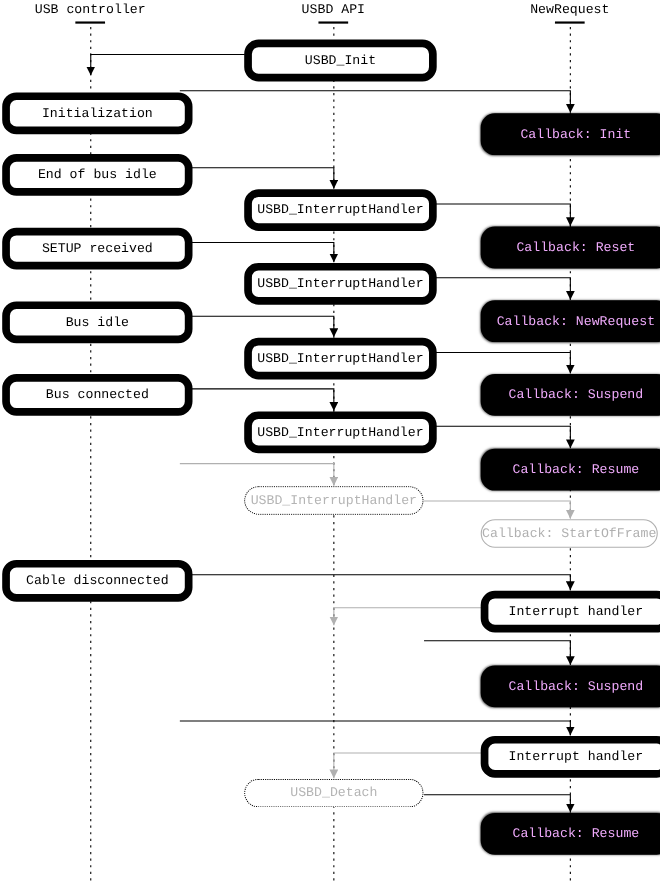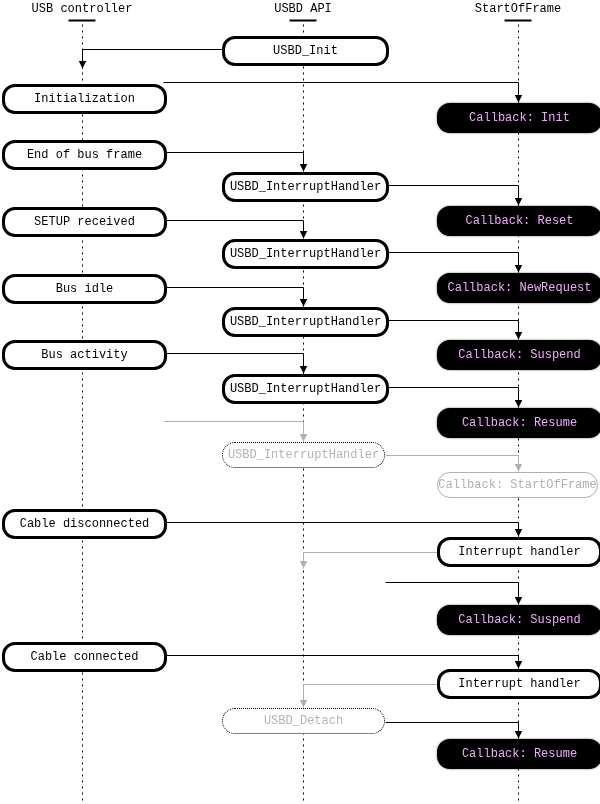--- a/index.html
+++ b/index.html
@@ -8,21 +8,21 @@
     font-family:"Liberation Mono","DejaVu Sans Mono",monospace;
     font-size:12px;color:#000;
   }
   .wires{position:absolute;left:0;top:0;z-index:1;}
   .col-title{
     position:absolute;top:2px;transform:translateX(-50%);
     white-space:nowrap;z-index:3;letter-spacing:0;
   }
   .node{
     position:absolute;height:24px;line-height:24px;z-index:2;
-    border:3px solid #000000;border-radius:13px;background:#fff;
+    border:7px solid #000000;border-radius:13px;background:#fff;
     text-align:center;white-space:nowrap;overflow:hidden;
   }
   .node.w-left{width:159px;left:2px;}
   .node.w-mid{width:161px;left:222px;}
   .node.w-right{width:159px;left:437px;}
   .node.black{
     background:#000;color:#f0abfc;border-color:#000;
     box-shadow:0 0 2px rgba(0,0,0,0.65);
   }
   .node.dotted{border:1px dotted #000;color:#b4b4b4;}
@@ -68,29 +68,28 @@
       <path d="M437,552 H303 V568" stroke="#b0b0b0" marker-end="url(#arrow-gray)"></path>
       <path d="M385,582 H518 V604" stroke="#000" marker-end="url(#arrow-black)"></path>
       <path d="M163,655 H518 V668" stroke="#000" marker-end="url(#arrow-black)"></path>
       <path d="M437,684 H303 V707" stroke="#b0b0b0" marker-end="url(#arrow-gray)"></path>
       <path d="M385,722 H518 V738" stroke="#000" marker-end="url(#arrow-black)"></path>
     </g>
   </svg>
 
   <div class="col-title" style="left:82px">USB controller</div>
   <div class="col-title" style="left:303px">USBD API</div>
-  <div class="col-title" style="left:518px">StartOfFrame</div>
+  <div class="col-title" style="left:518px">NewRequest</div>
 
   <div class="node w-left" style="top:84px">Initialization</div>
-  <div class="node w-left" style="top:140px">End of bus frame</div>
+  <div class="node w-left" style="top:140px">End of bus idle</div>
   <div class="node w-left" style="top:207px">SETUP received</div>
   <div class="node w-left" style="top:274px">Bus idle</div>
-  <div class="node w-left" style="top:340px">Bus activity</div>
+  <div class="node w-left" style="top:340px">Bus connected</div>
   <div class="node w-left" style="top:509px">Cable disconnected</div>
-  <div class="node w-left" style="top:642px">Cable connected</div>
 
   <div class="node w-mid" style="top:36px">USBD_Init</div>
   <div class="node w-mid" style="top:172px">USBD_InterruptHandler</div>
   <div class="node w-mid" style="top:239px">USBD_InterruptHandler</div>
   <div class="node w-mid" style="top:307px">USBD_InterruptHandler</div>
   <div class="node w-mid" style="top:374px">USBD_InterruptHandler</div>
   <div class="node w-mid dotted" style="top:442px">USBD_InterruptHandler</div>
   <div class="node w-mid dotted" style="top:708px">USBD_Detach</div>
 
   <div class="node w-right black" style="top:103px">Callback: Init</div>

